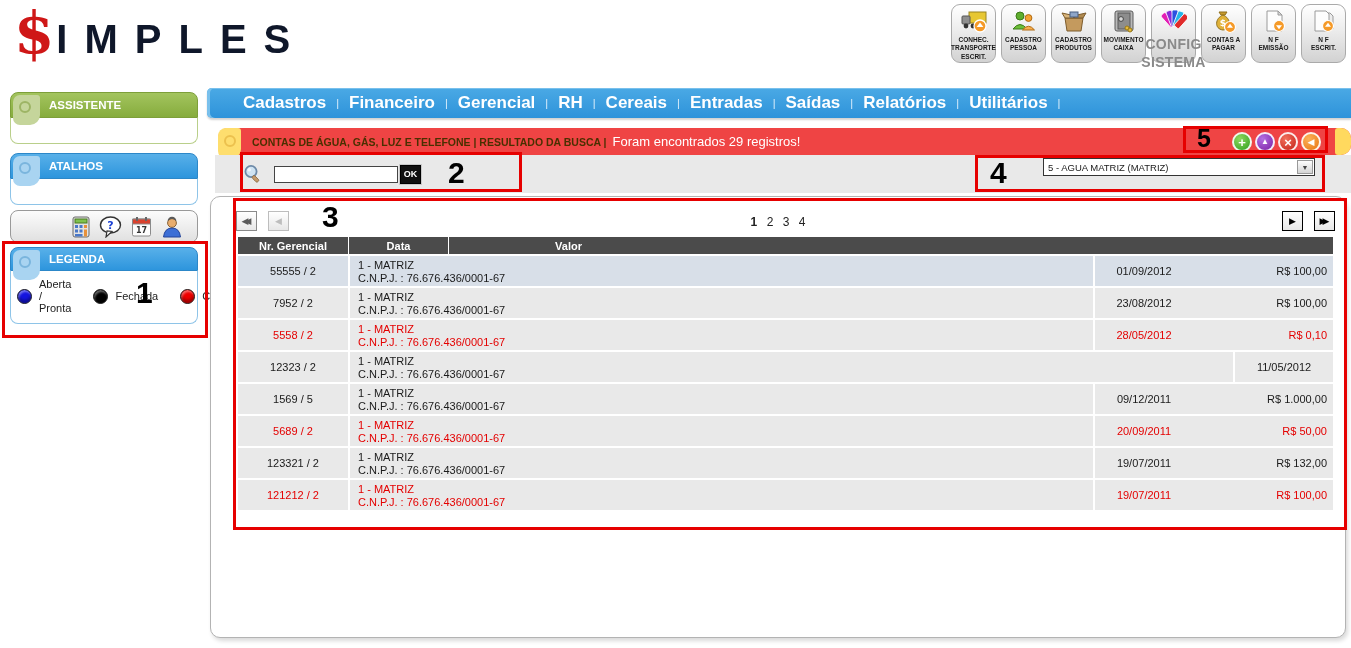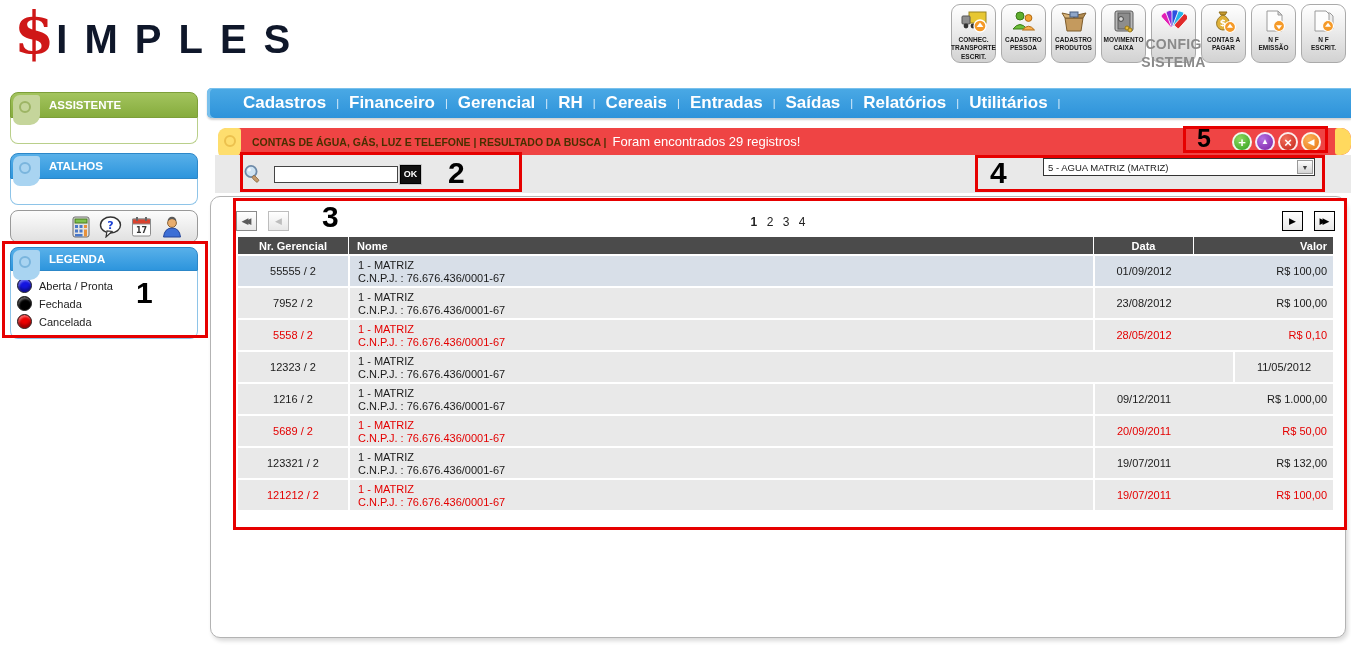--- a/index.html
+++ b/index.html
@@ -38,21 +38,21 @@
   .sp-body.green { border:1px solid #b9cf8a; border-top:none; height:26px; }
   .sp-body.blue  { border:1px solid #8ec4e8; border-top:none; height:26px; }
 
   .tools-bar { position:absolute; left:10px; top:210px; width:188px; height:33px;
     border:1px solid #999; border-radius:8px; background:linear-gradient(180deg,#fcfcfc,#e0e0e0);
     display:flex; align-items:center; justify-content:flex-end; gap:9px; padding-right:14px; }
   .tools-bar .tb-icon { cursor:pointer; display:flex; }
 
   .legend-panel { top:247px; }
   .legend-body { background:#fff; border:1px solid #8ec4e8; border-top:none; border-radius:0 0 8px 8px;
-    padding:7px 9px 9px 6px; display:flex; flex-direction:column; gap:3px;justify-content:space-between; }
+    padding:7px 9px 9px 6px; display:flex; flex-direction:row; gap:22px;justify-content:space-between; }
   .legend-item { display:flex; align-items:center; gap:7px; font-size:11px; color:#222; }
   .legend-dot { width:15px; height:15px; border-radius:50%; border:1px solid #222;
     box-shadow:inset 0 -3px 3px rgba(0,0,0,.35), inset 1px 2px 2px rgba(255,255,255,.4); flex:0 0 auto; }
 
   
   .menubar { position:absolute; left:207px; top:88px; width:1144px; height:30px;
     background:linear-gradient(180deg,#4aa9e5,#2e93da); border-radius:5px 0 0 5px;
     display:flex; align-items:center; padding-left:30px;
     box-shadow:inset 3px 0 0 #79c0ec, inset 0 1px 0 #79c0ec, 0 2px 2px rgba(0,0,0,.18); }
   .menu-item { color:#fff; font-weight:bold; font-size:17px; padding:0 6px; cursor:pointer; white-space:nowrap; }
@@ -384,21 +384,20 @@
       <span class="pg-num">2</span>
       <span class="pg-num">3</span>
       <span class="pg-num">4</span>
     </div>
     <span class="pg-btn pg-next">▶</span>
     <span class="pg-btn pg-last">▶▶</span>
 
     <div class="table">
       <div class="thead">
         <span class="col-doc">Nr. Gerencial</span>
-        <span class="col-nome">Nome</span>
         <span class="col-data">Data</span>
         <span class="col-valor">Valor</span>
       </div>
 
       <div class="trow selected">
         <span class="col-doc">55555 / 2</span>
         <span class="col-nome">
             <span>1 - MATRIZ</span>
             <span>C.N.P.J. : 76.676.436/0001-67</span>
           </span>
@@ -425,21 +424,21 @@
       </div>
       <div class="trow">
         <span class="col-doc">12323 / 2</span>
         <span class="col-nome">
             <span>1 - MATRIZ</span>
             <span>C.N.P.J. : 76.676.436/0001-67</span>
           </span>
         <span class="col-data">11/05/2012</span>
       </div>
       <div class="trow">
-        <span class="col-doc">1216 / 2</span>
+        <span class="col-doc">1569 / 5</span>
         <span class="col-nome">
             <span>1 - MATRIZ</span>
             <span>C.N.P.J. : 76.676.436/0001-67</span>
           </span>
         <span class="col-data">09/12/2011</span>
         <span class="col-valor">R$ 1.000,00</span>
       </div>
       <div class="trow cancelled">
         <span class="col-doc">5689 / 2</span>
         <span class="col-nome">

